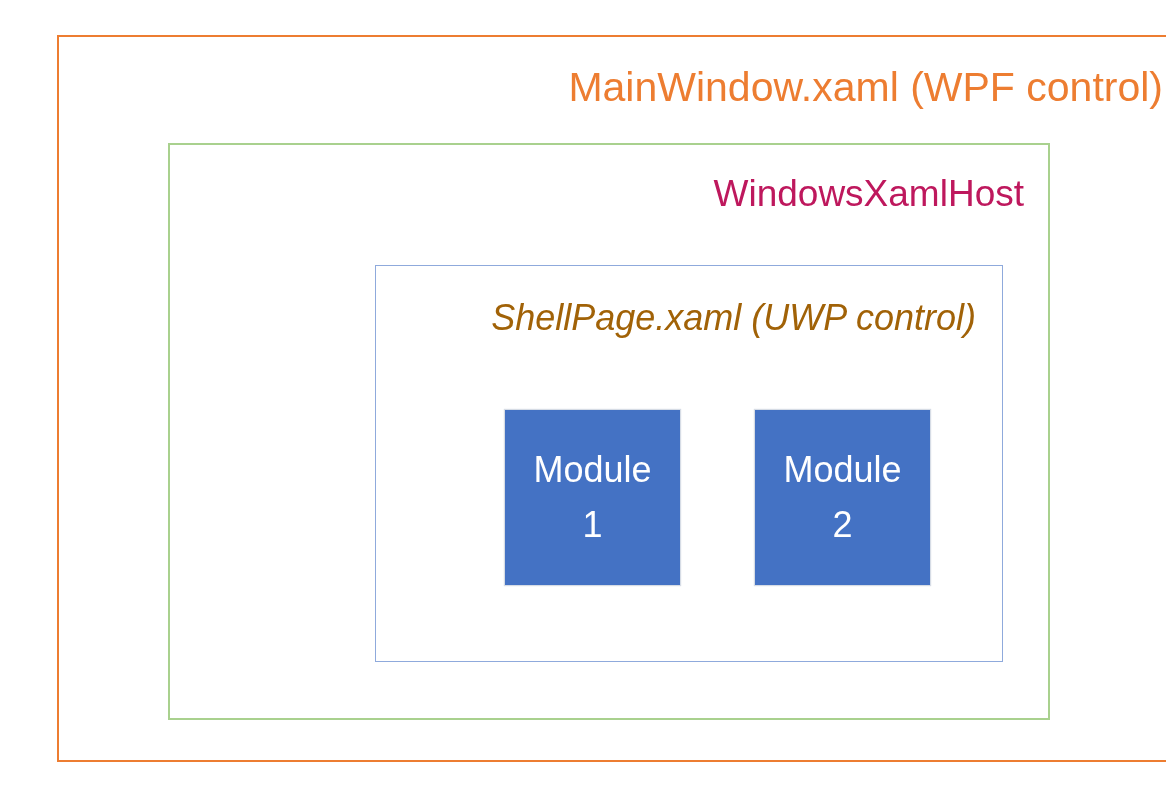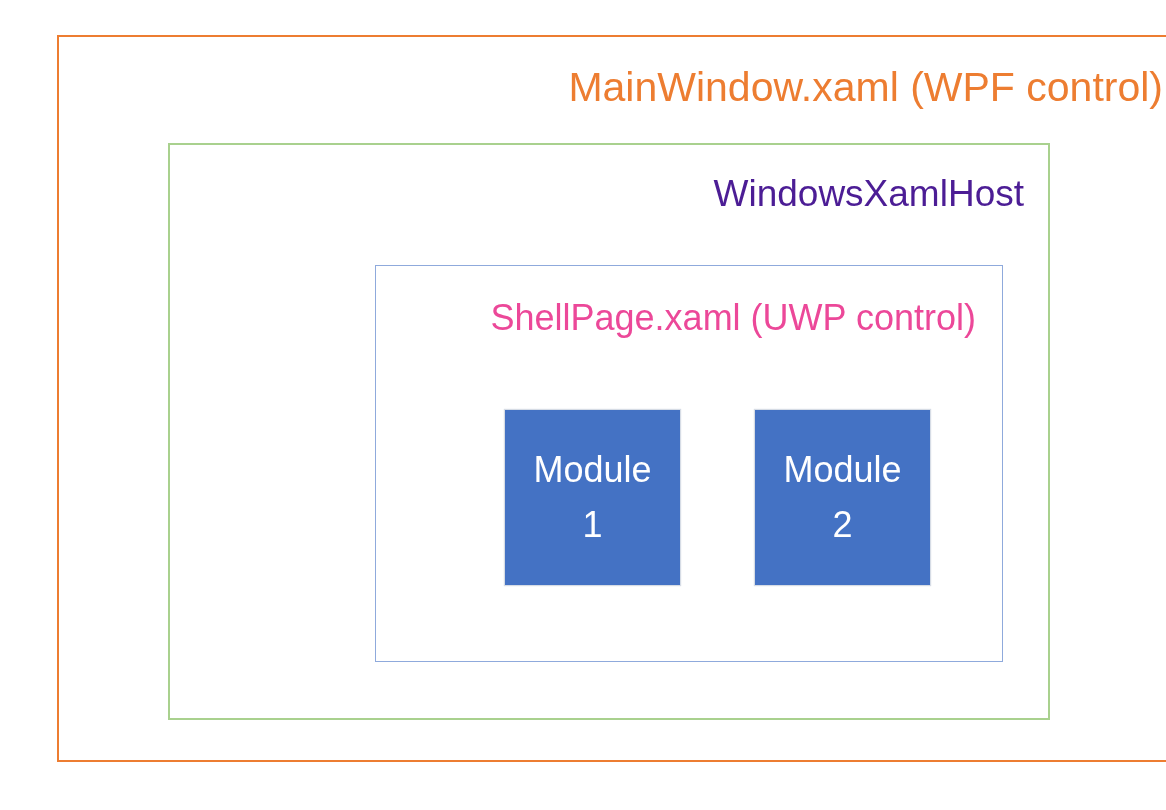--- a/index.html
+++ b/index.html
@@ -46,43 +46,44 @@
     box-sizing: border-box;
     border: 2px solid #A9D18E;
     background: #ffffff;
   }
   .xamlhost-label {
     position: absolute;
     right: 24px;
     top: 29px;
     font-size: 37px;
     line-height: 1.1;
-    color: #4c1d95;
+    color: #be185d;
     white-space: nowrap;
   }
 
   
   .shellpage-box {
     position: absolute;
     left: 205px;   
     top: 120px;    
     width: 628px;  
     height: 397px; 
     box-sizing: border-box;
     border: 1.5px solid #8FAADC;
     background: #ffffff;
   }
   .shellpage-label {
     position: absolute;
     right: 26px;
     top: 32px;
     font-size: 36px;
     line-height: 1.1;
-    color: #ec4899;
+    color: #a16207;
     white-space: nowrap;
+    font-style: italic;
   }
 
   
   .module-tile {
     position: absolute;
     top: 144px;    
     width: 175px;
     height: 175px;
     background: #4472C4;
     box-shadow: 0 0 0 1.2px #D6DCE5;

